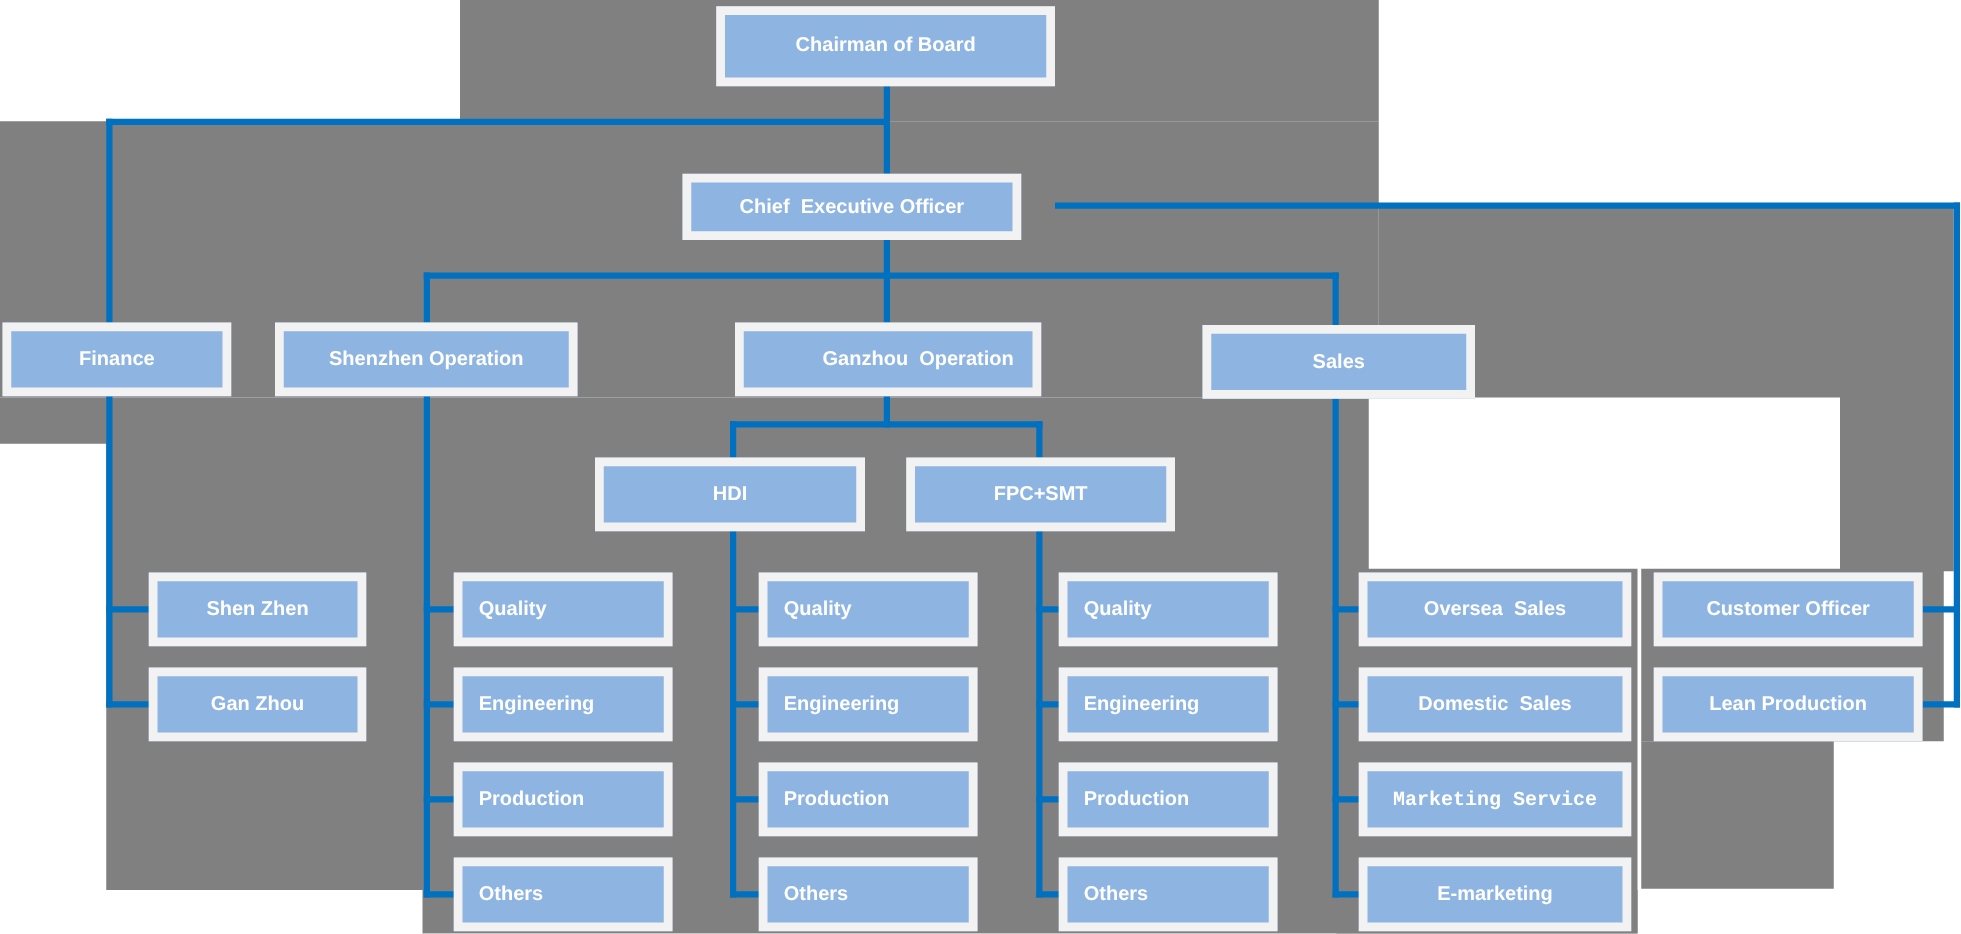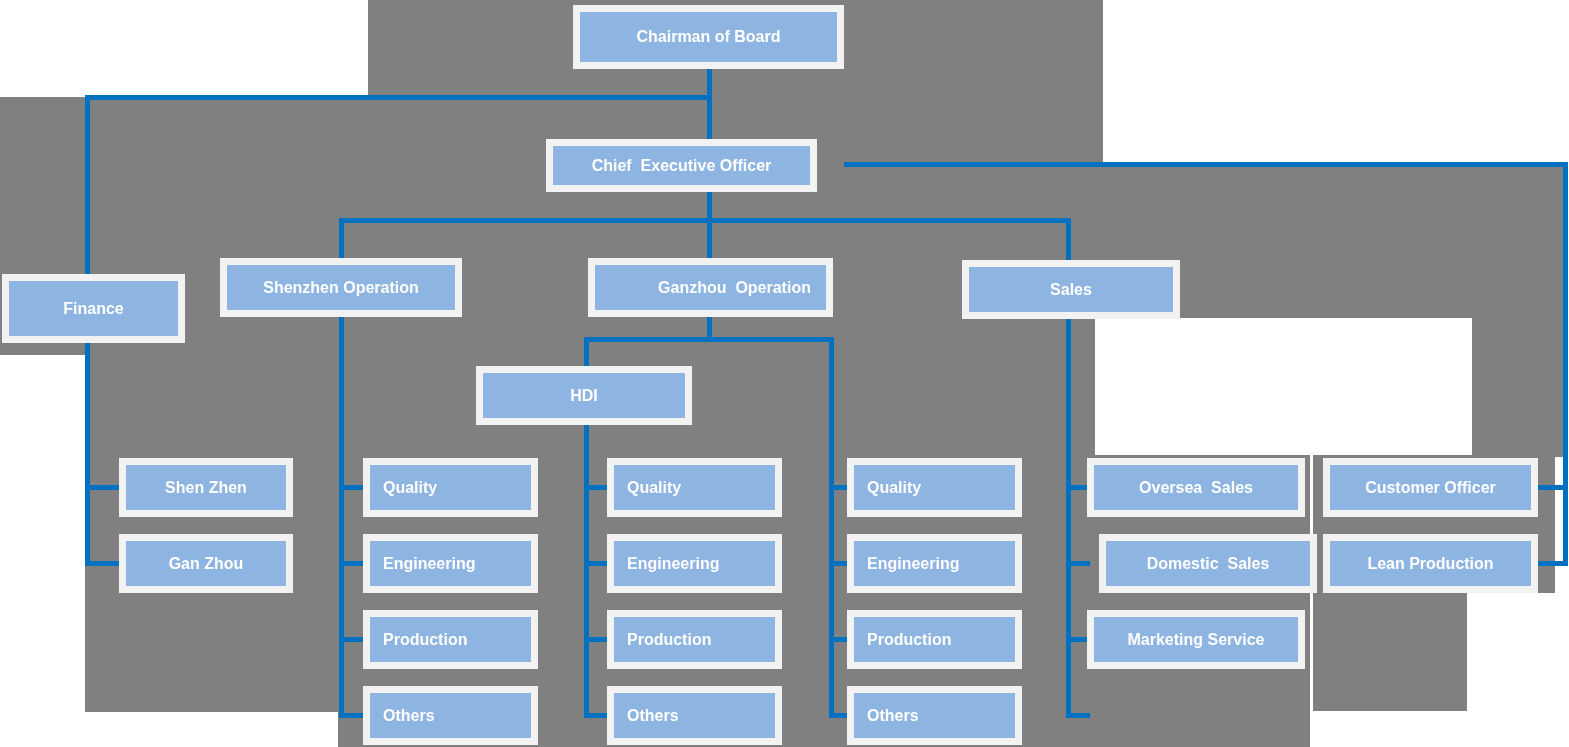--- a/index.html
+++ b/index.html
@@ -66,34 +66,37 @@
   <div class="line" style="left:1066px;top:561px;width:24px;height:5px;"></div>
   <div class="line" style="left:1066px;top:637px;width:24px;height:5px;"></div>
   <div class="line" style="left:1066px;top:713px;width:24px;height:5px;"></div>
 
   <div class="node" style="left:573px;top:5px;width:271px;height:64px;">
     <span class="lbl">Chairman of Board</span>
   </div>
   <div class="node" style="left:546px;top:139px;width:271px;height:53px;">
     <span class="lbl">Chief  Executive Officer</span>
   </div>
-  <div class="node" style="left:2px;top:258px;width:183px;height:69px;margin-top:16px;">
+  <div class="node" style="left:2px;top:258px;width:183px;height:59px;">
     <span class="lbl">Finance</span>
   </div>
   <div class="node" style="left:220px;top:258px;width:242px;height:59px;">
     <span class="lbl">Shenzhen Operation</span>
   </div>
   <div class="node" style="left:588px;top:258px;width:245px;height:59px;padding-left:48px;">
     <span class="lbl">Ganzhou  Operation</span>
   </div>
   <div class="node" style="left:962px;top:260px;width:218px;height:59px;">
     <span class="lbl">Sales</span>
   </div>
   <div class="node" style="left:476px;top:366px;width:216px;height:59px;">
     <span class="lbl">HDI</span>
+  </div>
+  <div class="node" style="left:725px;top:366px;width:215px;height:59px;">
+    <span class="lbl">FPC+SMT</span>
   </div>
 
   <div class="node" style="left:119px;top:458px;width:174px;height:59px;">
     <span class="lbl">Shen Zhen</span>
   </div>
   <div class="node" style="left:119px;top:534px;width:174px;height:59px;">
     <span class="lbl">Gan Zhou</span>
   </div>
 
   <div class="node align-left" style="left:363px;top:458px;width:175px;height:59px;">
@@ -131,25 +134,28 @@
   <div class="node align-left" style="left:847px;top:610px;width:175px;height:59px;">
     <span class="lbl">Production</span>
   </div>
   <div class="node align-left" style="left:847px;top:686px;width:175px;height:59px;">
     <span class="lbl">Others</span>
   </div>
 
   <div class="node" style="left:1087px;top:458px;width:218px;height:59px;">
     <span class="lbl">Oversea  Sales</span>
   </div>
-  <div class="node" style="left:1087px;top:534px;width:218px;height:59px;margin-left:12px;">
+  <div class="node" style="left:1087px;top:534px;width:218px;height:59px;">
     <span class="lbl">Domestic  Sales</span>
   </div>
-  <div class="node" style="left:1087px;top:610px;width:218px;height:59px;">
+  <div class="node" style="left:1087px;top:610px;width:218px;height:59px;font-family:Liberation Mono, monospace;">
     <span class="lbl">Marketing Service</span>
+  </div>
+  <div class="node" style="left:1087px;top:686px;width:218px;height:59px;">
+    <span class="lbl">E-marketing</span>
   </div>
 
   <div class="node" style="left:1323px;top:458px;width:215px;height:59px;">
     <span class="lbl">Customer Officer</span>
   </div>
   <div class="node" style="left:1323px;top:534px;width:215px;height:59px;">
     <span class="lbl">Lean Production</span>
   </div>
 
 </div>

